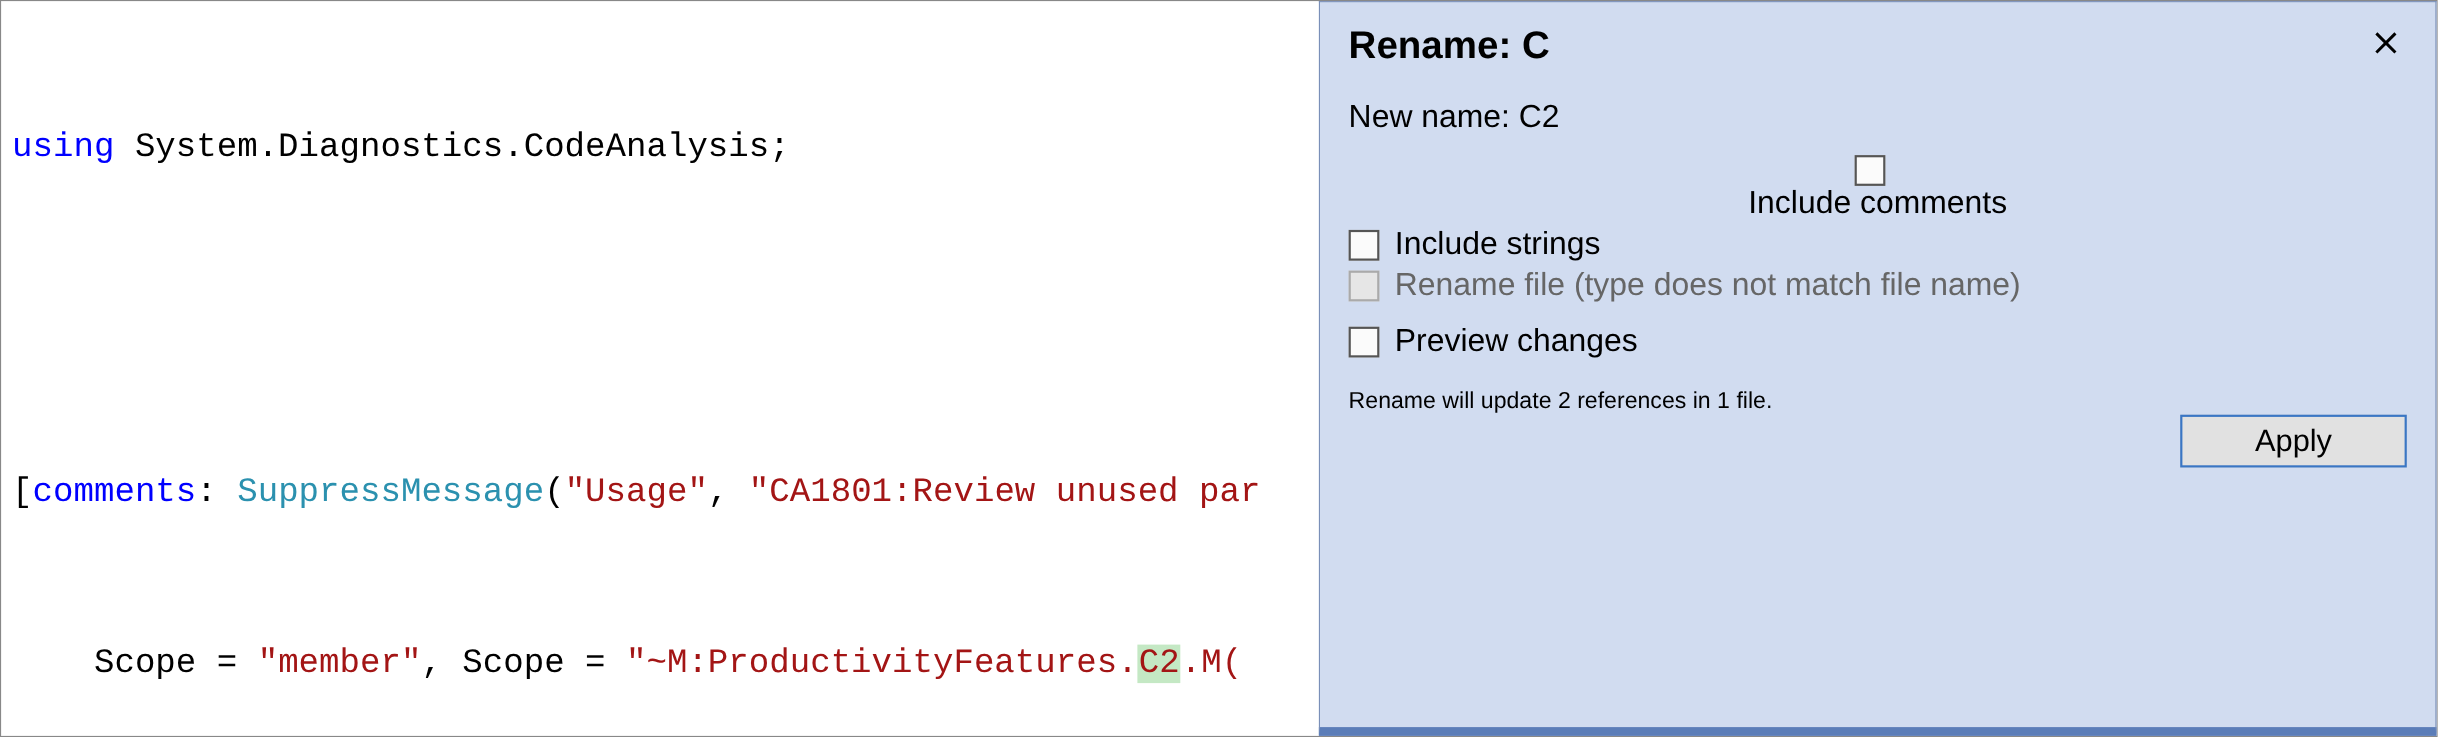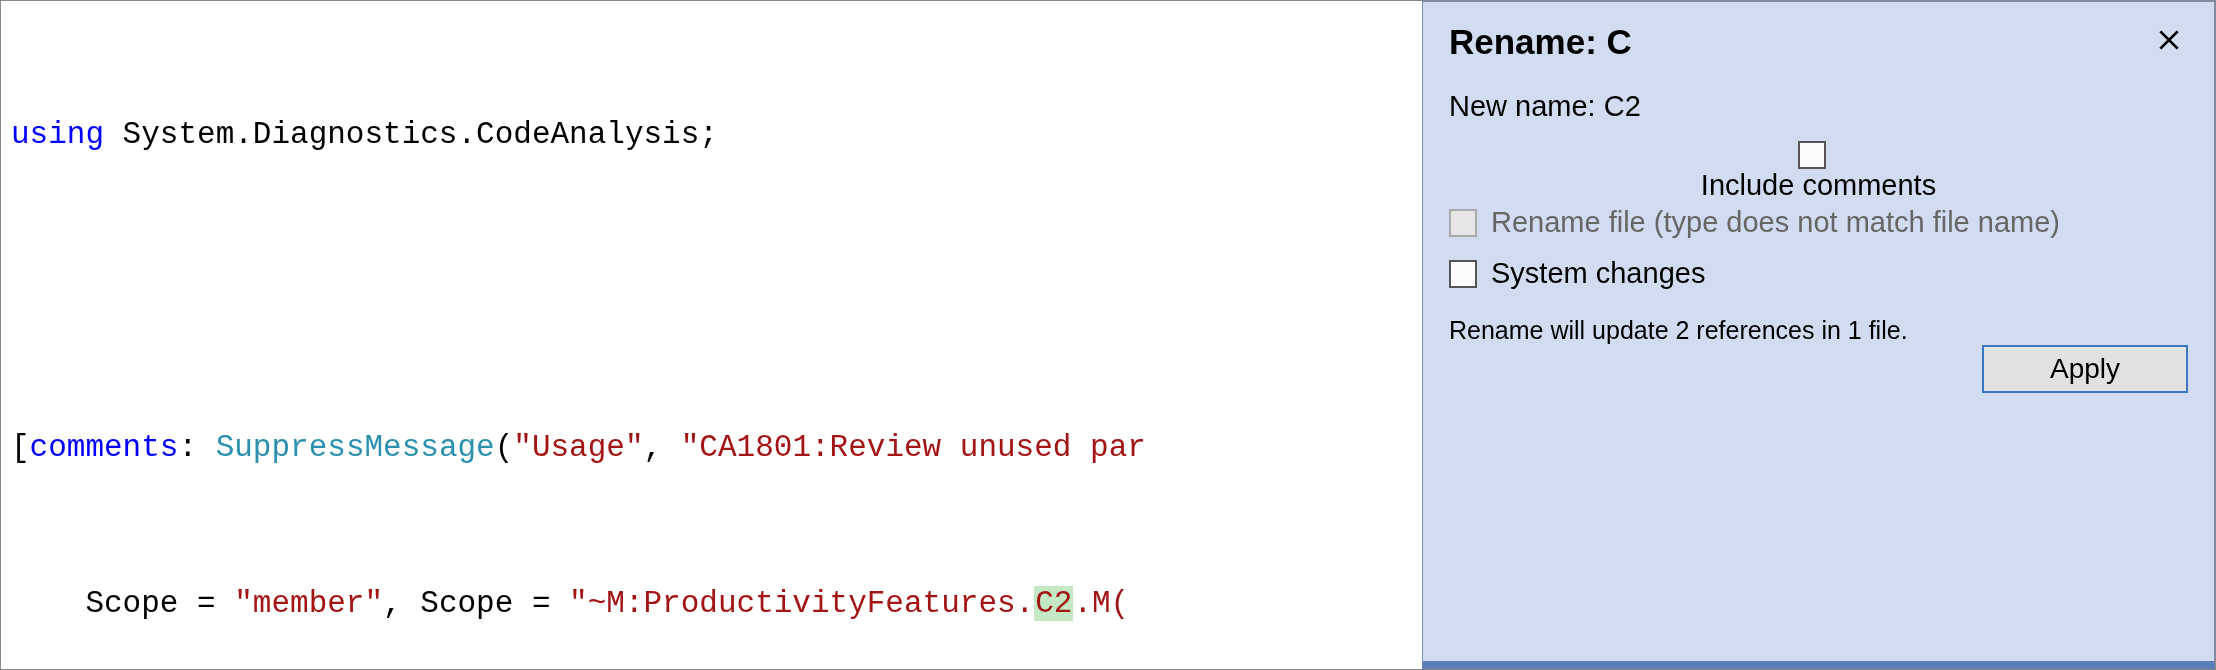--- a/index.html
+++ b/index.html
@@ -33,21 +33,21 @@
     .kw { color: #0000ff; }
     .type { color: #2b91af; }
     .str { color: #a31515; }
     .plain { color: #000000; }
     .hl-name {
       background: #c4e8c4;
       padding: 0 1px;
     }
 
     .rename-panel {
-      width: 793px;
+      width: 1016px;
       background: #d1dcf0;
       border: 1px solid #7a8fb8;
       border-bottom: 8px solid #5b7db8;
       position: relative;
       display: flex;
       flex-direction: column;
       padding: 20px 26px 16px 26px;
       font-size: 28px;
       color: #000;
     }
@@ -93,21 +93,21 @@
     }
     .checkbox.disabled {
       background: #e6e6e6;
       border-color: #aaa;
     }
     .checkbox-label.disabled {
       color: #666;
     }
     .status-row {
       margin-top: 26px;
-      font-size: 25px;
+      font-size: 21px;
     }
     .apply-row {
       display: flex;
       justify-content: flex-end;
     }
     .apply-button {
       width: 206px;
       height: 48px;
       background: #e1e1e1;
       border: 2px solid #3a76c4;
@@ -146,27 +146,31 @@
   </div>
   <div class="newname-row">
     <span>New name: </span><span>C2</span>
   </div>
 
   <div class="checkbox-row checkbox-group-1">
     <div class="checkbox"></div>
     <span class="checkbox-label">Include comments</span>
   </div>
   <div class="checkbox-row">
+    <div class="checkbox"></div>
+    <span class="checkbox-label">Include strings</span>
+  </div>
+  <div class="checkbox-row">
     <div class="checkbox disabled"></div>
     <span class="checkbox-label disabled">Rename file (type does not match file name)</span>
   </div>
 
   <div class="checkbox-row checkbox-group-2">
     <div class="checkbox"></div>
-    <span class="checkbox-label">System changes</span>
+    <span class="checkbox-label">Preview changes</span>
   </div>
 
   <div class="status-row">Rename will update 2 references in 1 file.</div>
 
   <div class="apply-row">
     <button class="apply-button">Apply</button>
   </div>
 </div>
 
 </body></html>

